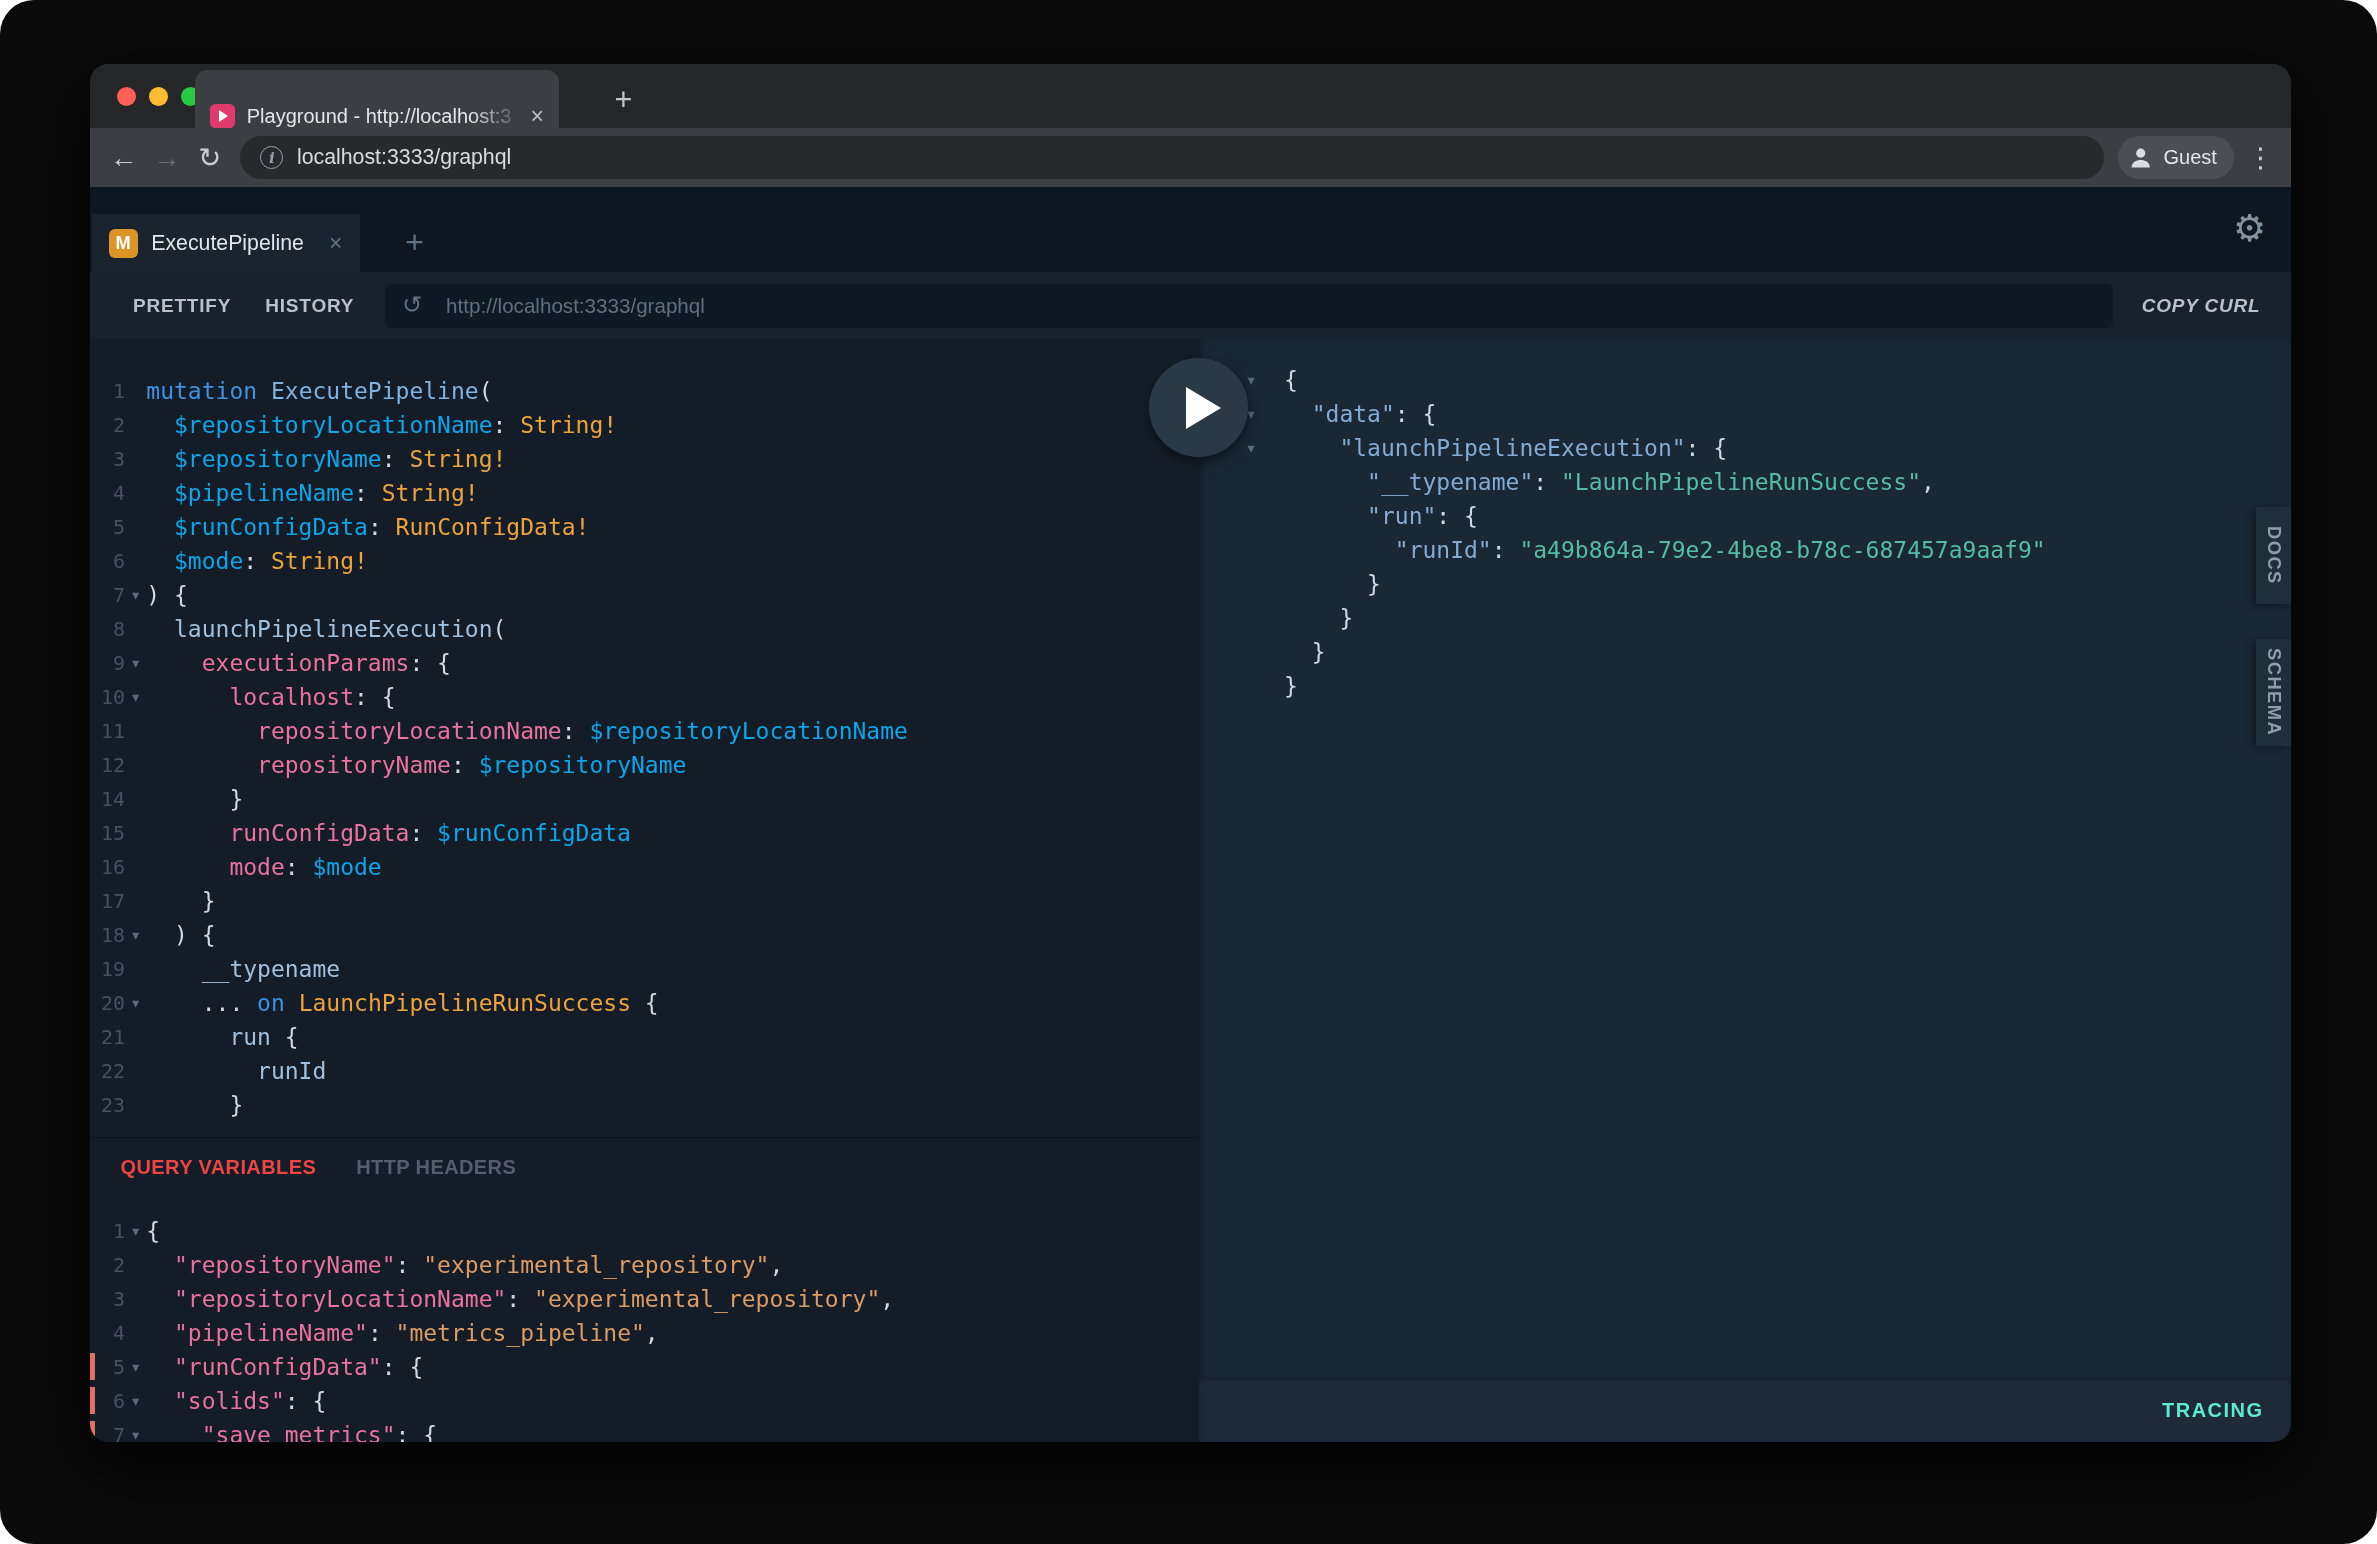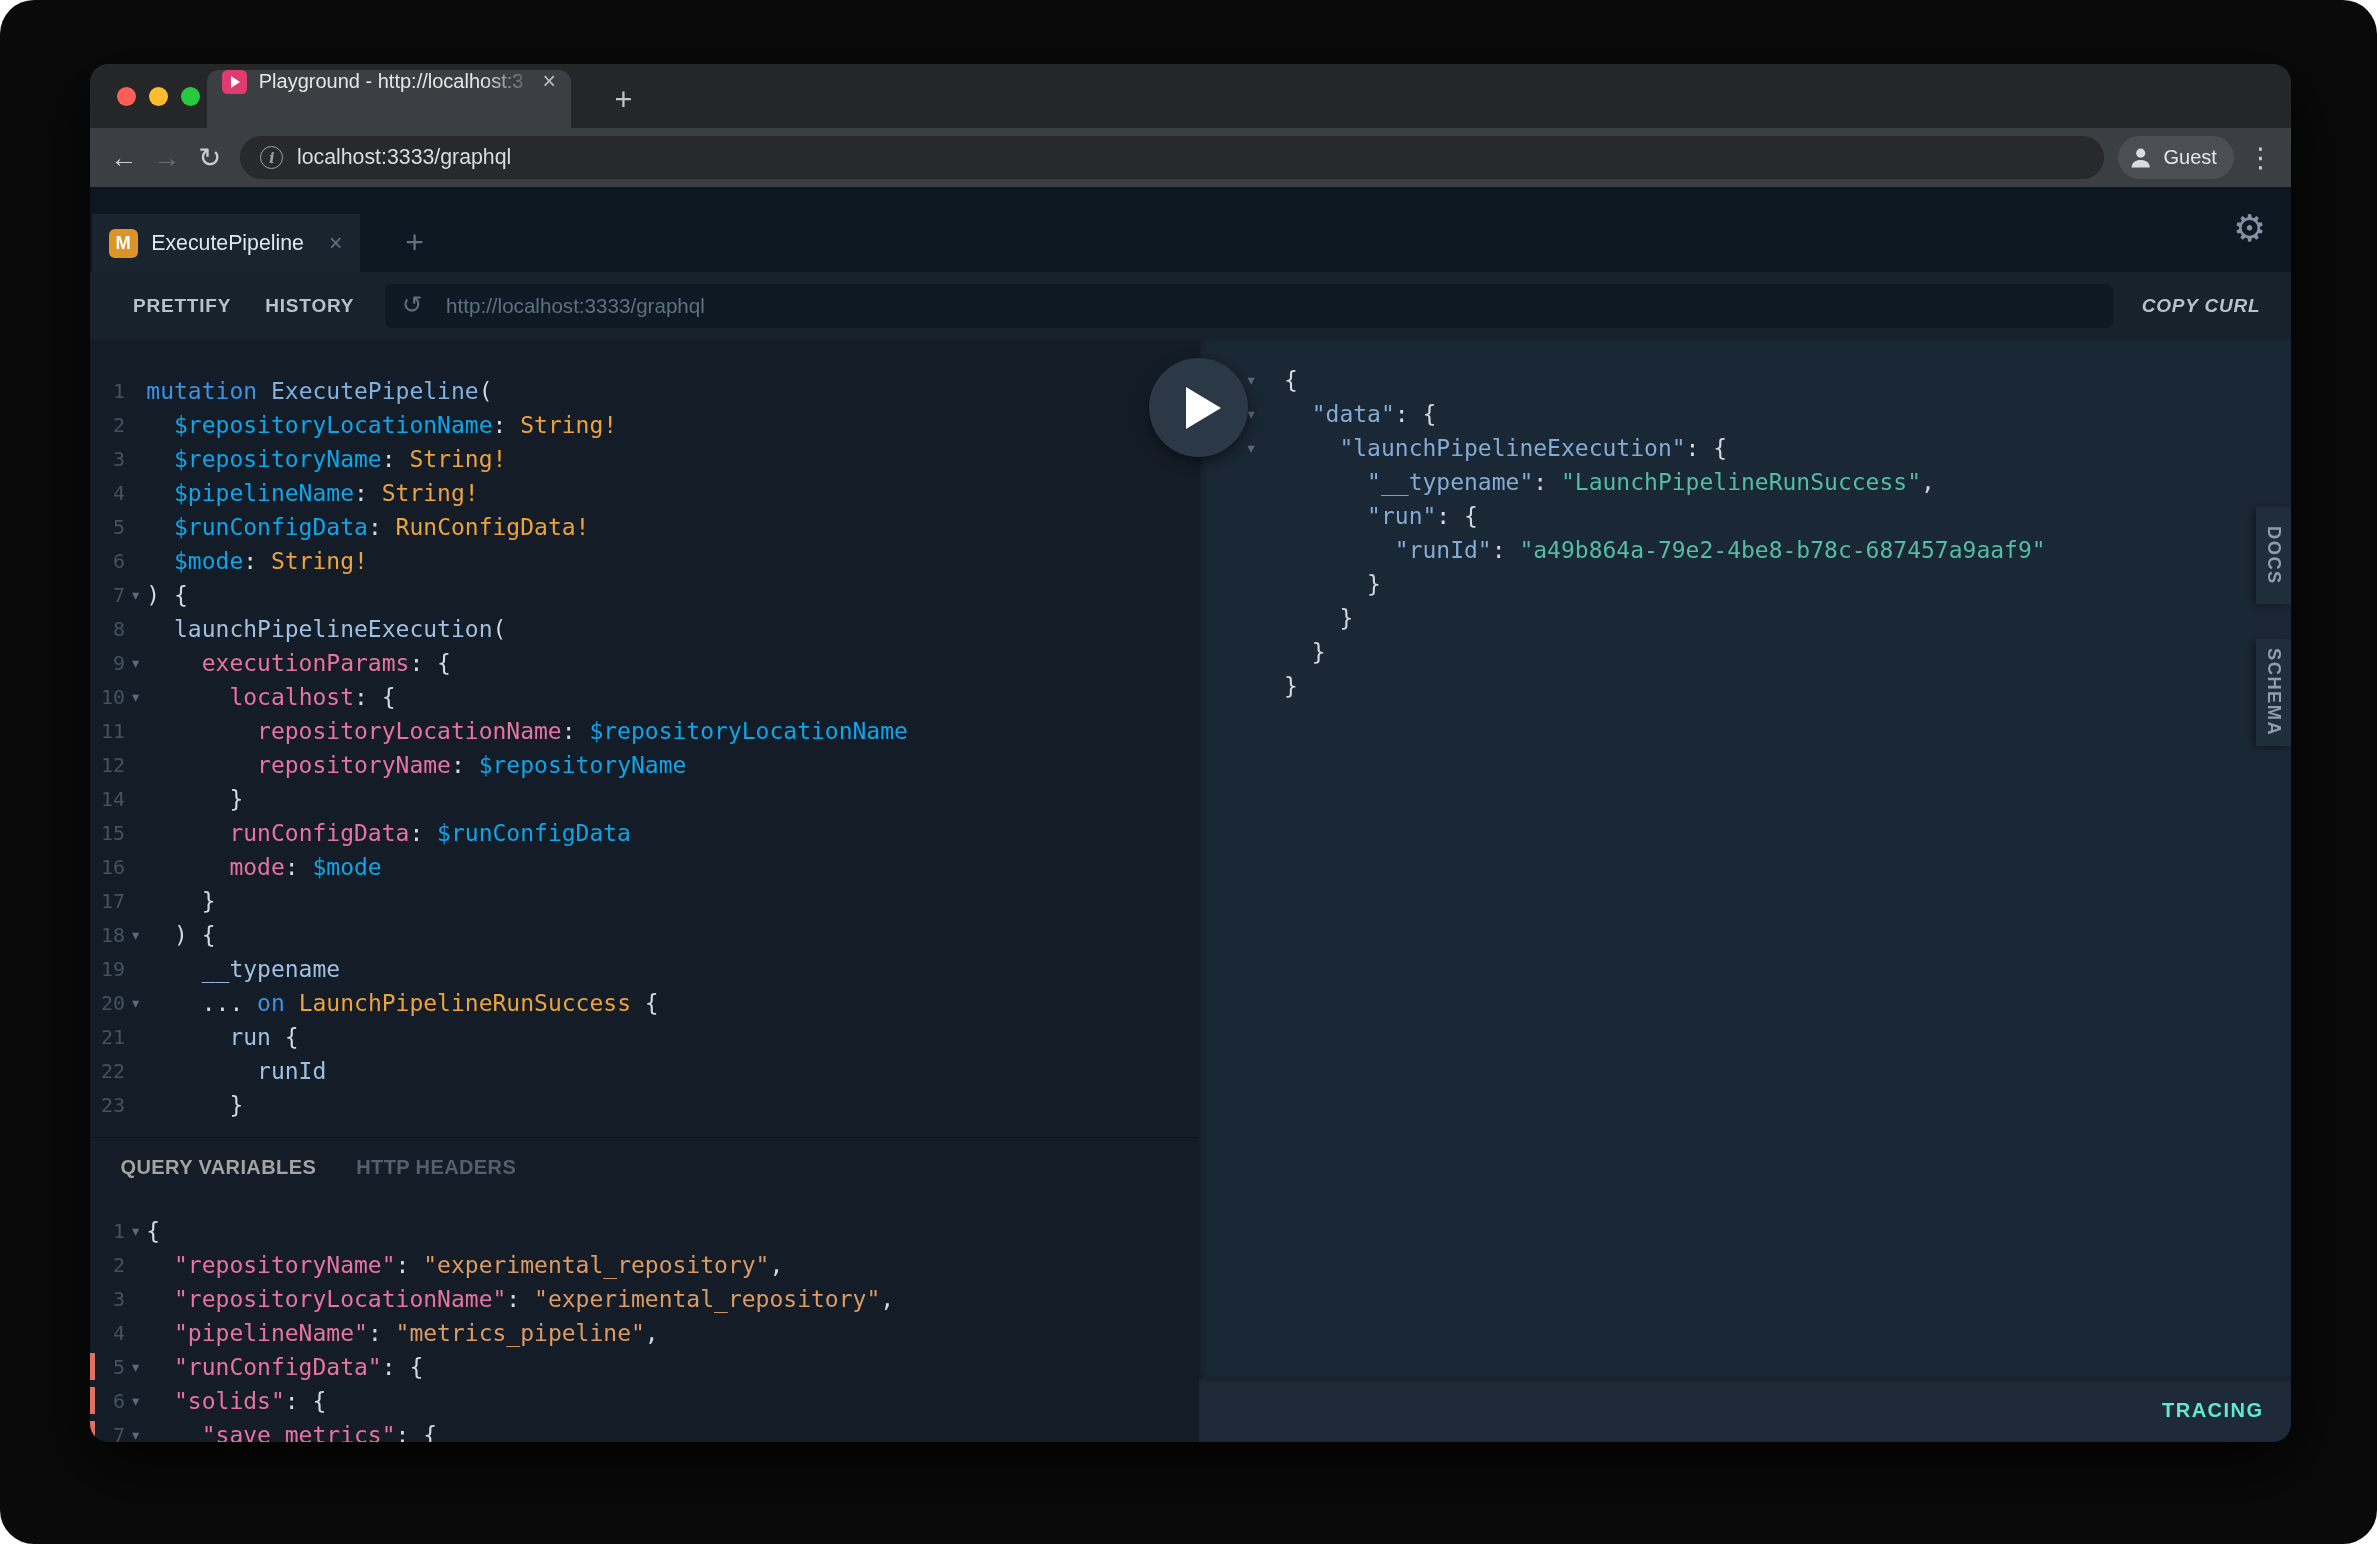--- a/index.html
+++ b/index.html
@@ -8,22 +8,22 @@
 
   
   .window { position:absolute; left:90px; top:64px; width:2201px; height:1378px;
             border-radius:18.3px; overflow:hidden; box-shadow:0 23px 69px rgba(0,0,0,.85); background:#141d27; }
 
   
   .tabstrip { position:relative; height:64px; background:#242628; }
   .traffic { position:absolute; left:27.4px; top:23px; display:flex; gap:13px; }
   .tl { width:19px; height:19px; border-radius:50%; }
   .tl.red{ background:#ff5f57; } .tl.yel{ background:#febc2e; } .tl.grn{ background:#28c840; }
-  .btab { position:absolute; left:117px; top:6.1px; width:364px; height:58px; background:#3b3e42;
-          border-radius:12.2px 12.2px 0 0; display:flex; align-items:flex-start; padding:0 15.2px; overflow:hidden; }
+  .btab { position:absolute; left:105px; top:6.1px; width:364px; height:58px; background:#3b3e42;
+          border-radius:12.2px 12.2px 0 0; display:flex; align-items:flex-end; padding:0 15.2px; overflow:hidden; }
   .favicon { flex:none; width:24.4px; height:24.4px; border-radius:5.3px; background:#e13a6f; position:relative; margin-right:12.2px; }
   .favicon::after { content:""; position:absolute; left:8.4px; top:6.1px; border-left:9.1px solid #fff; border-top:6.1px solid transparent; border-bottom:6.1px solid transparent; }
   .btab-title { position:relative; color:#e4e6e8; font-size:20px; white-space:nowrap; overflow:hidden; flex:1; }
   .btab-title::after { content:""; position:absolute; right:0; top:0; bottom:0; width:53px; background:linear-gradient(to right, rgba(59,62,66,0), #3b3e42); }
   .btab-close { flex:none; color:#b9bcbf; font-size:23px; margin-left:7.6px; line-height:1; }
   .newtab { position:absolute; left:515px; top:17px; width:37px; height:37px; color:#c2c5c8; font-size:30.5px; font-weight:300;
             display:flex; align-items:center; justify-content:center; border-radius:50%; }
 
   
   .navbar { position:relative; height:59px; background:#3b3e42; display:flex; align-items:center; }
@@ -59,21 +59,21 @@
   .endpoint { flex:1; height:44px; margin:0 13.7px; background:#0f1923; border-radius:6.1px; display:flex; align-items:center; padding:0 17px; gap:10.7px; }
   .endpoint-ic { color:#5e7080; font-size:24.4px; line-height:1; }
   .endpoint-url { color:#5e7080; font-size:20.6px;margin-left:13px; }
   .copycurl { color:#b6c1ca; font-weight:bold; font-size:19px; letter-spacing:0.8px; padding:10.7px 4.6px 10.7px 15.2px; flex:none;font-style:italic; }
 
   .pg-main { position:absolute; left:0; top:152px; right:0; height:1103px; }
   .editor-pane { position:absolute; left:0; top:0; width:1109px; height:798px; background:#141d27; overflow:hidden; padding-top:35px; }
   .qv { position:absolute; left:0; top:798px; width:1109px; height:305px; background:#141d27; border-top:1.5px solid #0c141d; overflow:hidden; }
   .qv-header { height:47px; display:flex; align-items:center; gap:40px; padding:12.2px 0 0 30.5px; }
   .qv-tab { font-weight:bold; font-size:20px; letter-spacing:0.4px; }
-  .qv-tab.active { color:#a3a3a3; }
+  .qv-tab.active { color:#ef4444; }
   .qv-tab.idle { color:#545f6b; }
   .qv-code { padding-top:29px; }
   .results-pane { position:absolute; left:1109px; right:0; top:0; height:1039px; background:#1a2734; overflow:hidden; padding-top:24.4px;
                   box-shadow:inset 4.6px 0 9.1px -4.6px rgba(0,0,0,.45); }
   .tracing-bar { position:absolute; left:1109px; right:0; top:1039px; height:64px; background:#1e2a37;
                  display:flex; align-items:center; justify-content:flex-end; padding-right:27.4px; box-shadow:inset 0 3px 6.1px -3px rgba(0,0,0,.5); }
   .tracing-label { color:#5eead4; font-weight:bold; font-size:20px; letter-spacing:1.5px; }
 
   .play-btn { position:absolute; left:1059px; top:19px; width:99px; height:99px; border-radius:50%; background:#2b3845;
               border:none; display:flex; align-items:center; justify-content:center; box-shadow:0 4.6px 13.7px rgba(0,0,0,.5); z-index:5; cursor:pointer; }

